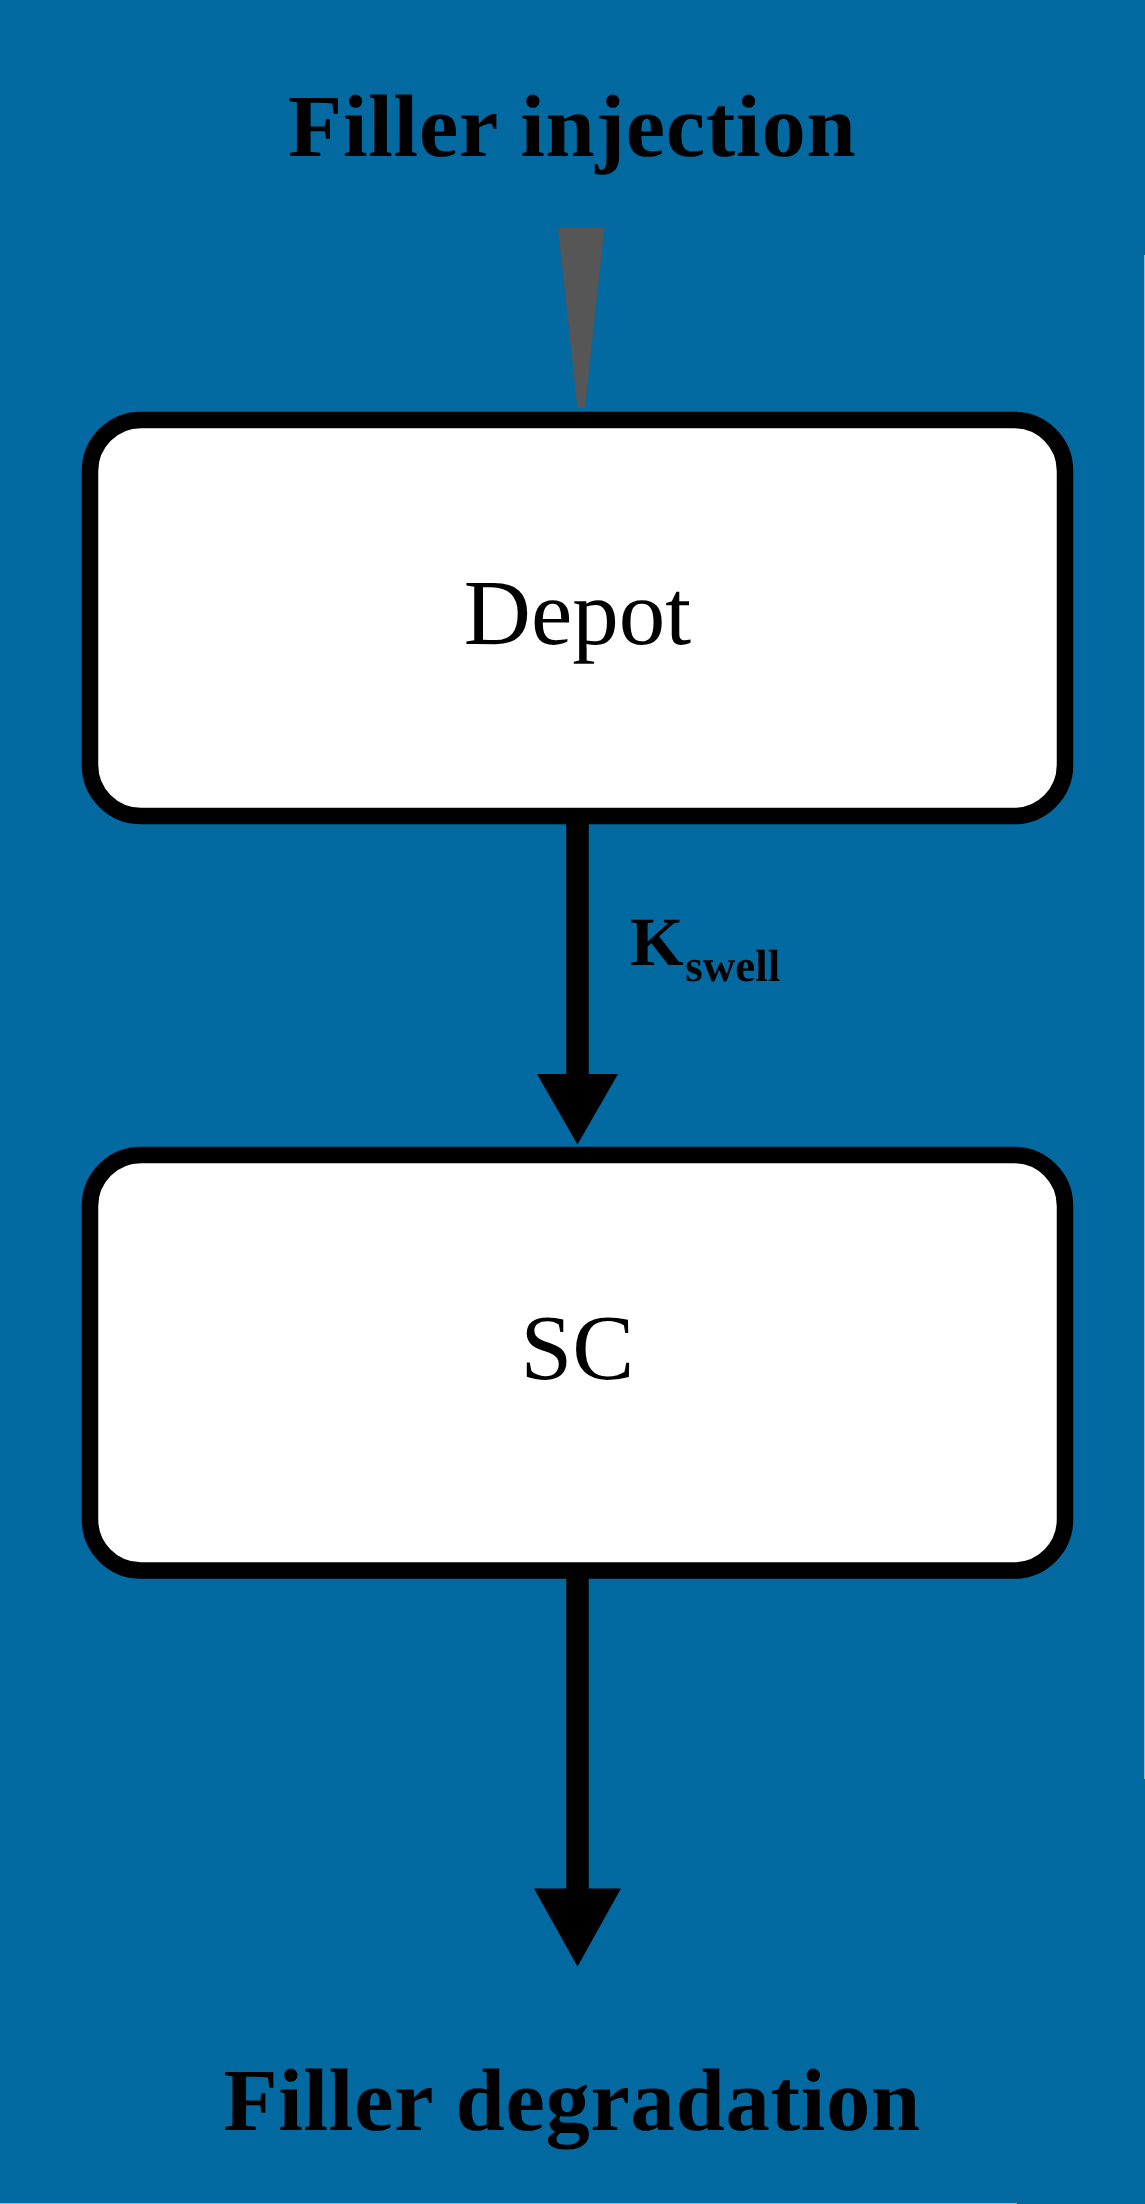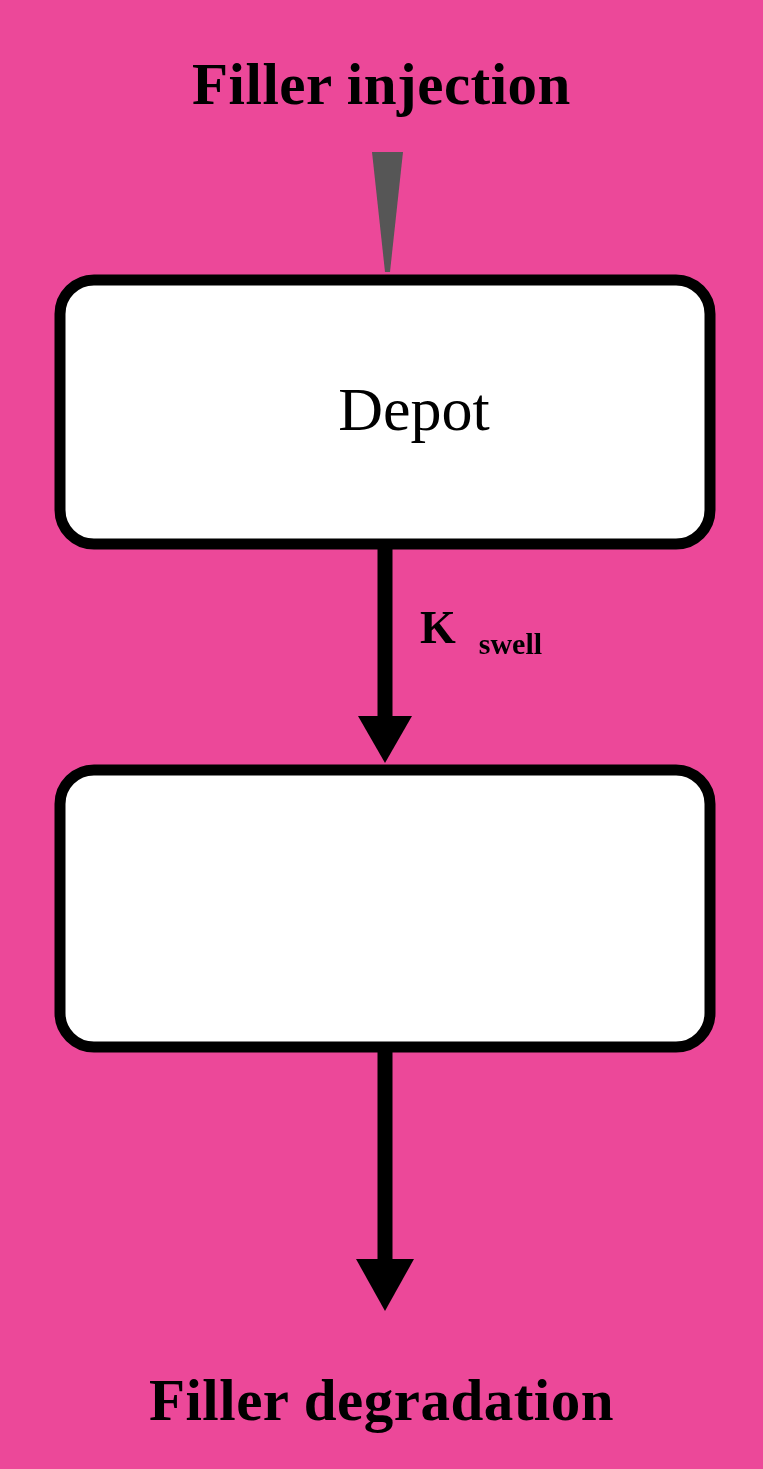--- a/index.html
+++ b/index.html
@@ -7,21 +7,21 @@
     padding: 0;
     background: #ffffff;
   }
   body {
     font-family: "Liberation Serif", "DejaVu Serif", serif;
   }
   #diagram-root {
     position: relative;
     width: 763px;
     height: 1469px;
-    background: #ec4899;
+    background: #0369a1;
     overflow: hidden;
   }
   .svg-layer {
     position: absolute;
     left: 0;
     top: 0;
     width: 763px;
     height: 1469px;
   }
   .txt {
@@ -40,36 +40,35 @@
   }
   #label-filler-injection { top: 55px; }
   #label-filler-degradation { top: 1371px; text-align: center; }
 
   .node-label {
     left: 55px;
     width: 660px;
     font-weight: normal;
     font-size: 62px;
   }
-  #label-depot { top: 378px; margin-left: 29px; }
+  #label-depot { top: 378px; }
   #label-sc { top: 868px; }
 
   .rate-label {
     font-weight: bold;
     font-size: 46px;
     color: #000000;
   }
   .rate-label .sub {
     font-size: 30px;
     font-weight: bold;
     vertical-align: baseline;
     position: relative;
     top: 11px;
     left: 1px;
-    margin-left: 22px;
   }
   #label-k-swell { left: 420px; top: 605px; text-align: left; width: 280px; }
   #label-k-deg   { left: 432px; top: 1146px; text-align: left; width: 280px; }
 </style>
 </head>
 <body>
 
 <div id="diagram-root">
 
   <svg class="svg-layer" viewBox="0 0 763 1469" xmlns="http://www.w3.org/2000/svg">
@@ -90,17 +89,18 @@
       <polygon points="385,1311 356,1259 414,1259" fill="#000000"></polygon>
     </g>
   </svg>
 
   <div class="txt endpoint-label" id="label-filler-injection">Filler injection</div>
 
   <div class="txt node-label" id="label-depot">Depot</div>
 
   <div class="txt rate-label" id="label-k-swell"><span>K</span><span class="sub">swell</span></div>
 
+  <div class="txt node-label" id="label-sc">SC</div>
 
 
   <div class="txt endpoint-label" id="label-filler-degradation">Filler degradation</div>
 
 </div>
 
 </body></html>

